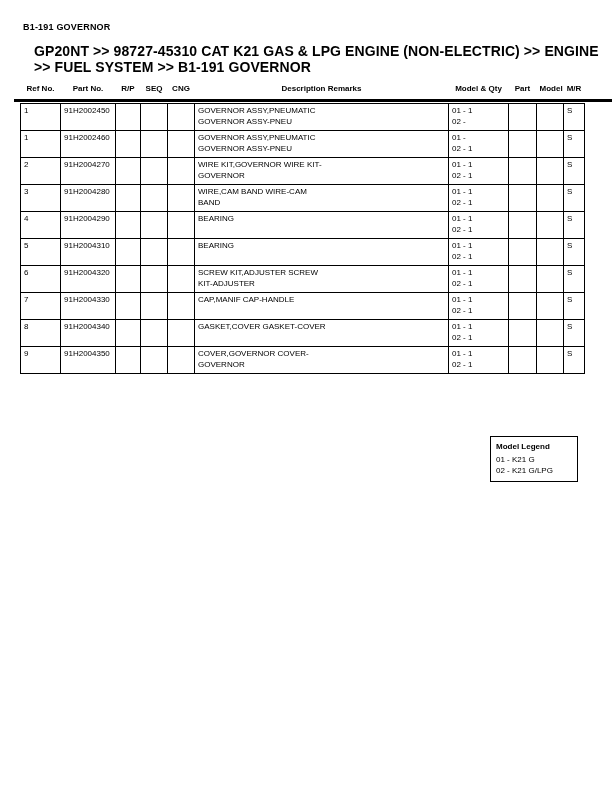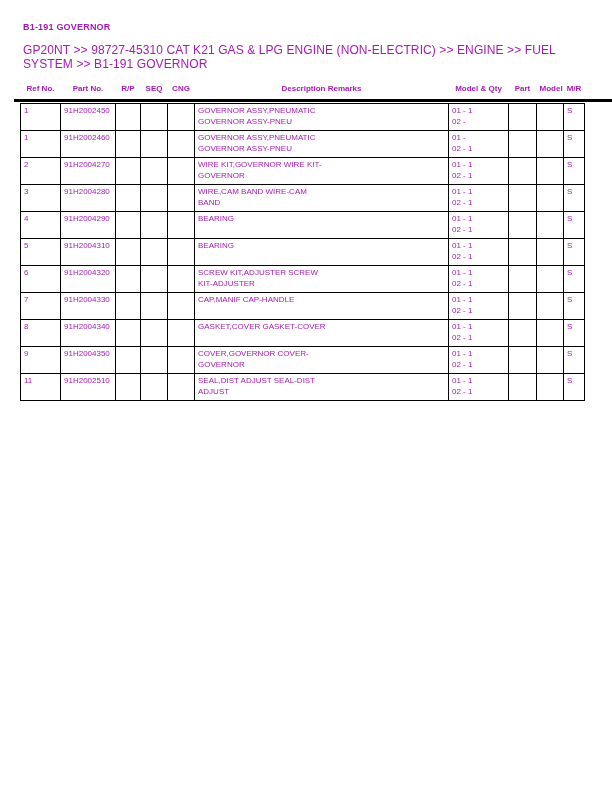--- a/index.html
+++ b/index.html
@@ -1,39 +1,39 @@
 <!DOCTYPE html>
 <html><head>
 <meta charset="utf-8">
 <style>
   html, body { margin: 0; padding: 0; background: #ffffff; }
   .page {
     position: relative;
     width: 612px;
     height: 792px;
     background: #ffffff;
-    color: #a21caf;
+    color: #000000;
     font-family: "Liberation Sans", sans-serif;
     overflow: hidden;
   }
   .doc-title {
     position: absolute;
     left: 23px;
     top: 22px;
     font-size: 9px;
     font-weight: bold;
     letter-spacing: 0.2px;
   }
   .breadcrumb {
     position: absolute;
-    left: 23px;
+    left: 34px;
     top: 43px;
     width: 575px;
-    font-size: 12px;
-    font-weight: normal;
+    font-size: 14px;
+    font-weight: bold;
     letter-spacing: 0.1px;
   }
   .parts-table {
     position: absolute;
     left: 20px;
     top: 84px;
     width: 564px;
     border-collapse: collapse;
     table-layout: fixed;
     font-size: 8px;
@@ -247,33 +247,26 @@
           <td></td>
           <td></td>
           <td>COVER,GOVERNOR COVER-
 GOVERNOR</td>
           <td>01 - 1
 02 - 1</td>
           <td></td>
           <td></td>
           <td>S</td>
         </tr>
-        <tr>
-          <td>11</td>
-          <td>91H2002510</td>
-          <td></td>
-          <td></td>
-          <td></td>
-          <td>SEAL,DIST ADJUST SEAL-DIST
-ADJUST</td>
-          <td>01 - 1
-02 - 1</td>
-          <td></td>
-          <td></td>
-          <td>S</td>
-        </tr>
       </tbody>
   </table>
 
   <div class="thick-rule"></div>
 
+  <div class="legend-box">
+    <div class="legend-title">Model Legend</div>
+    <div id="legend-items">
+        <div>01 - K21 G</div>
+        <div>02 - K21 G/LPG</div>
+      </div>
+  </div>
 
 </div>
 
 </body></html>

